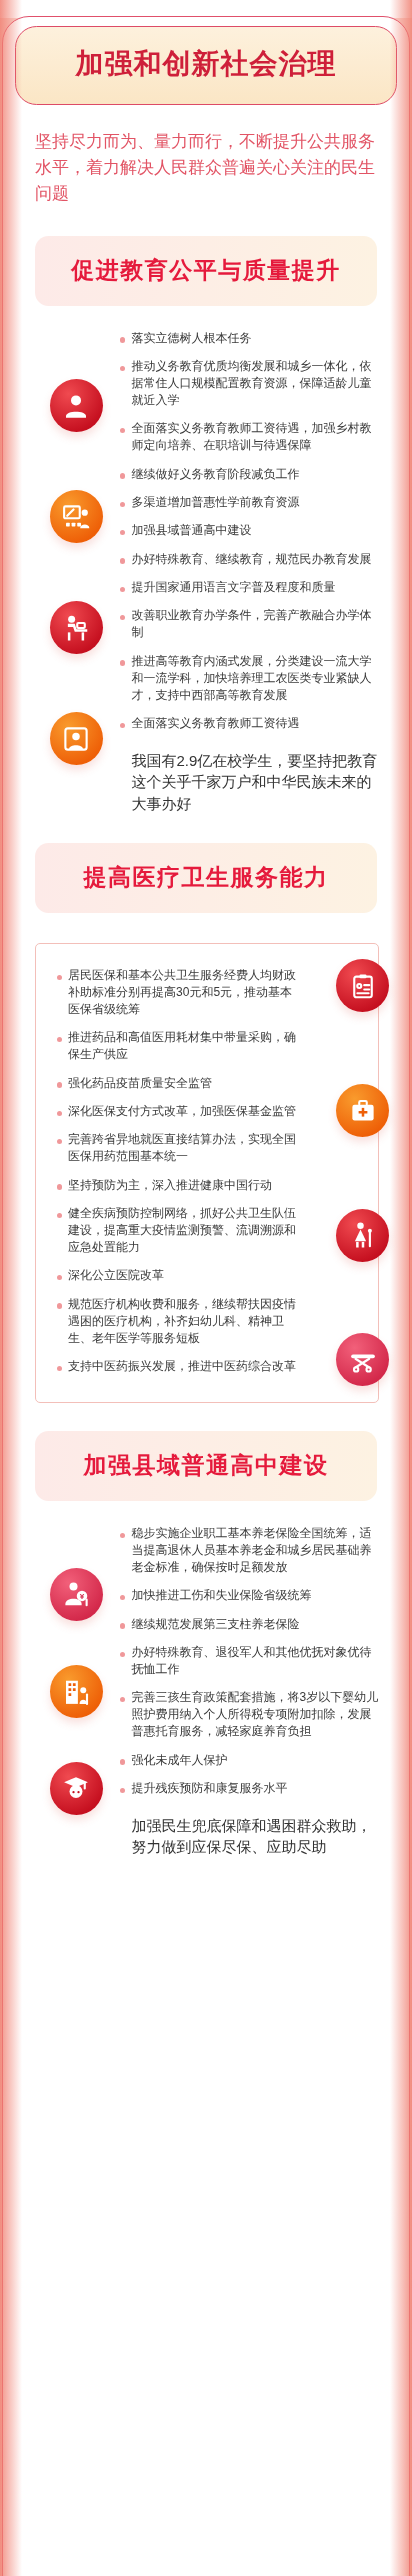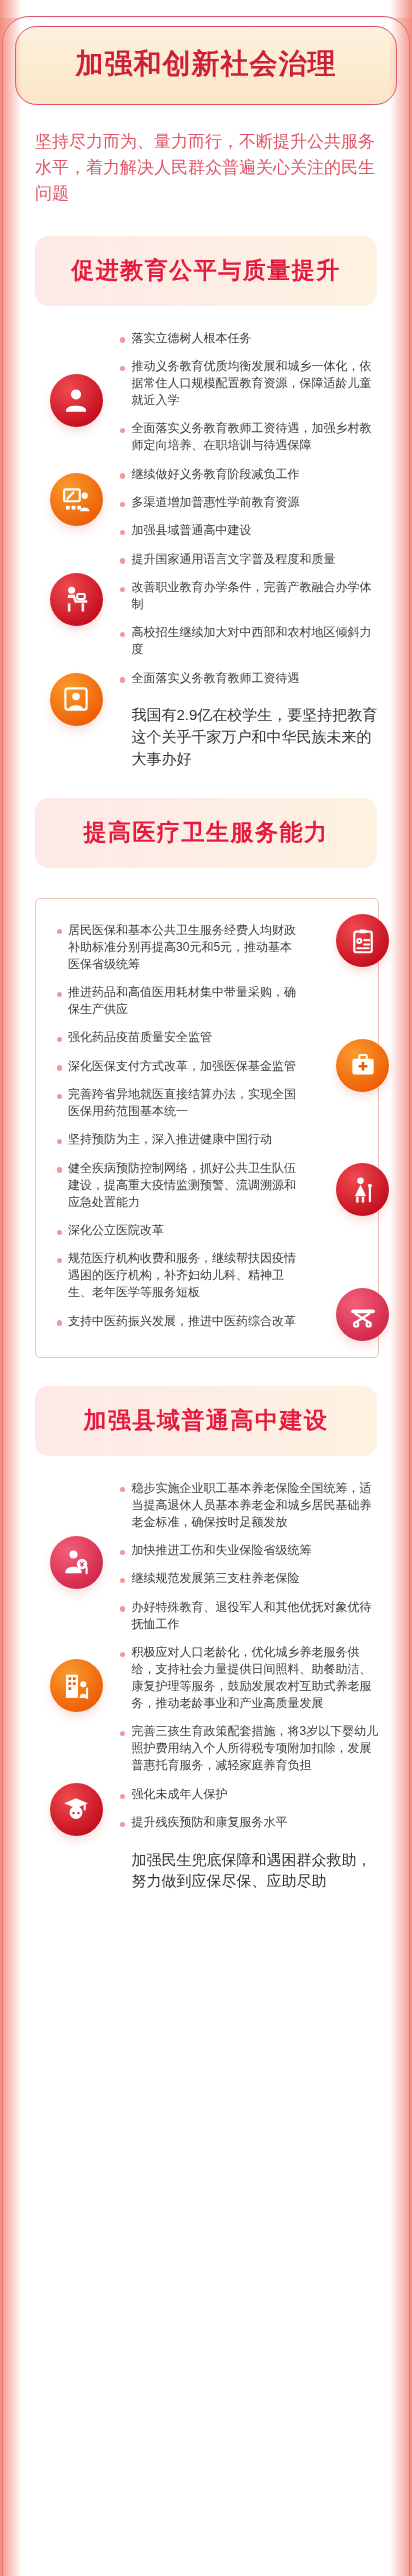--- a/index.html
+++ b/index.html
@@ -130,29 +130,33 @@
         <div class="b">
             <span class="dot"></span>
             <span class="bt">多渠道增加普惠性学前教育资源</span>
           </div>
         <div class="b">
             <span class="dot"></span>
             <span class="bt">加强县域普通高中建设</span>
           </div>
         <div class="b">
             <span class="dot"></span>
+            <span class="bt">办好特殊教育、继续教育，规范民办教育发展</span>
+          </div>
+        <div class="b">
+            <span class="dot"></span>
             <span class="bt">提升国家通用语言文字普及程度和质量</span>
           </div>
         <div class="b">
             <span class="dot"></span>
             <span class="bt">改善职业教育办学条件，完善产教融合办学体制</span>
           </div>
         <div class="b">
             <span class="dot"></span>
-            <span class="bt">高校招生继续加大对中西部和农村地区倾斜力度</span>
+            <span class="bt">推进高等教育内涵式发展，分类建设一流大学和一流学科，加快培养理工农医类专业紧缺人才，支持中西部高等教育发展</span>
           </div>
         <div class="b">
             <span class="dot"></span>
             <span class="bt">全面落实义务教育教师工资待遇</span>
           </div>
         <div class="note">我国有2.9亿在校学生，要坚持把教育这个关乎千家万户和中华民族未来的大事办好</div>
       </div>
     </div>
 
     <div class="pill">
@@ -288,24 +292,20 @@
         <div class="b">
             <span class="dot"></span>
             <span class="bt">继续规范发展第三支柱养老保险</span>
           </div>
         <div class="b">
             <span class="dot"></span>
             <span class="bt">办好特殊教育、退役军人和其他优抚对象优待抚恤工作</span>
           </div>
         <div class="b">
             <span class="dot"></span>
-            <span class="bt">积极应对人口老龄化，优化城乡养老服务供给，支持社会力量提供日间照料、助餐助洁、康复护理等服务，鼓励发展农村互助式养老服务，推动老龄事业和产业高质量发展</span>
-          </div>
-        <div class="b">
-            <span class="dot"></span>
             <span class="bt">完善三孩生育政策配套措施，将3岁以下婴幼儿照护费用纳入个人所得税专项附加扣除，发展普惠托育服务，减轻家庭养育负担</span>
           </div>
         <div class="b">
             <span class="dot"></span>
             <span class="bt">强化未成年人保护</span>
           </div>
         <div class="b">
             <span class="dot"></span>
             <span class="bt">提升残疾预防和康复服务水平</span>
           </div>

